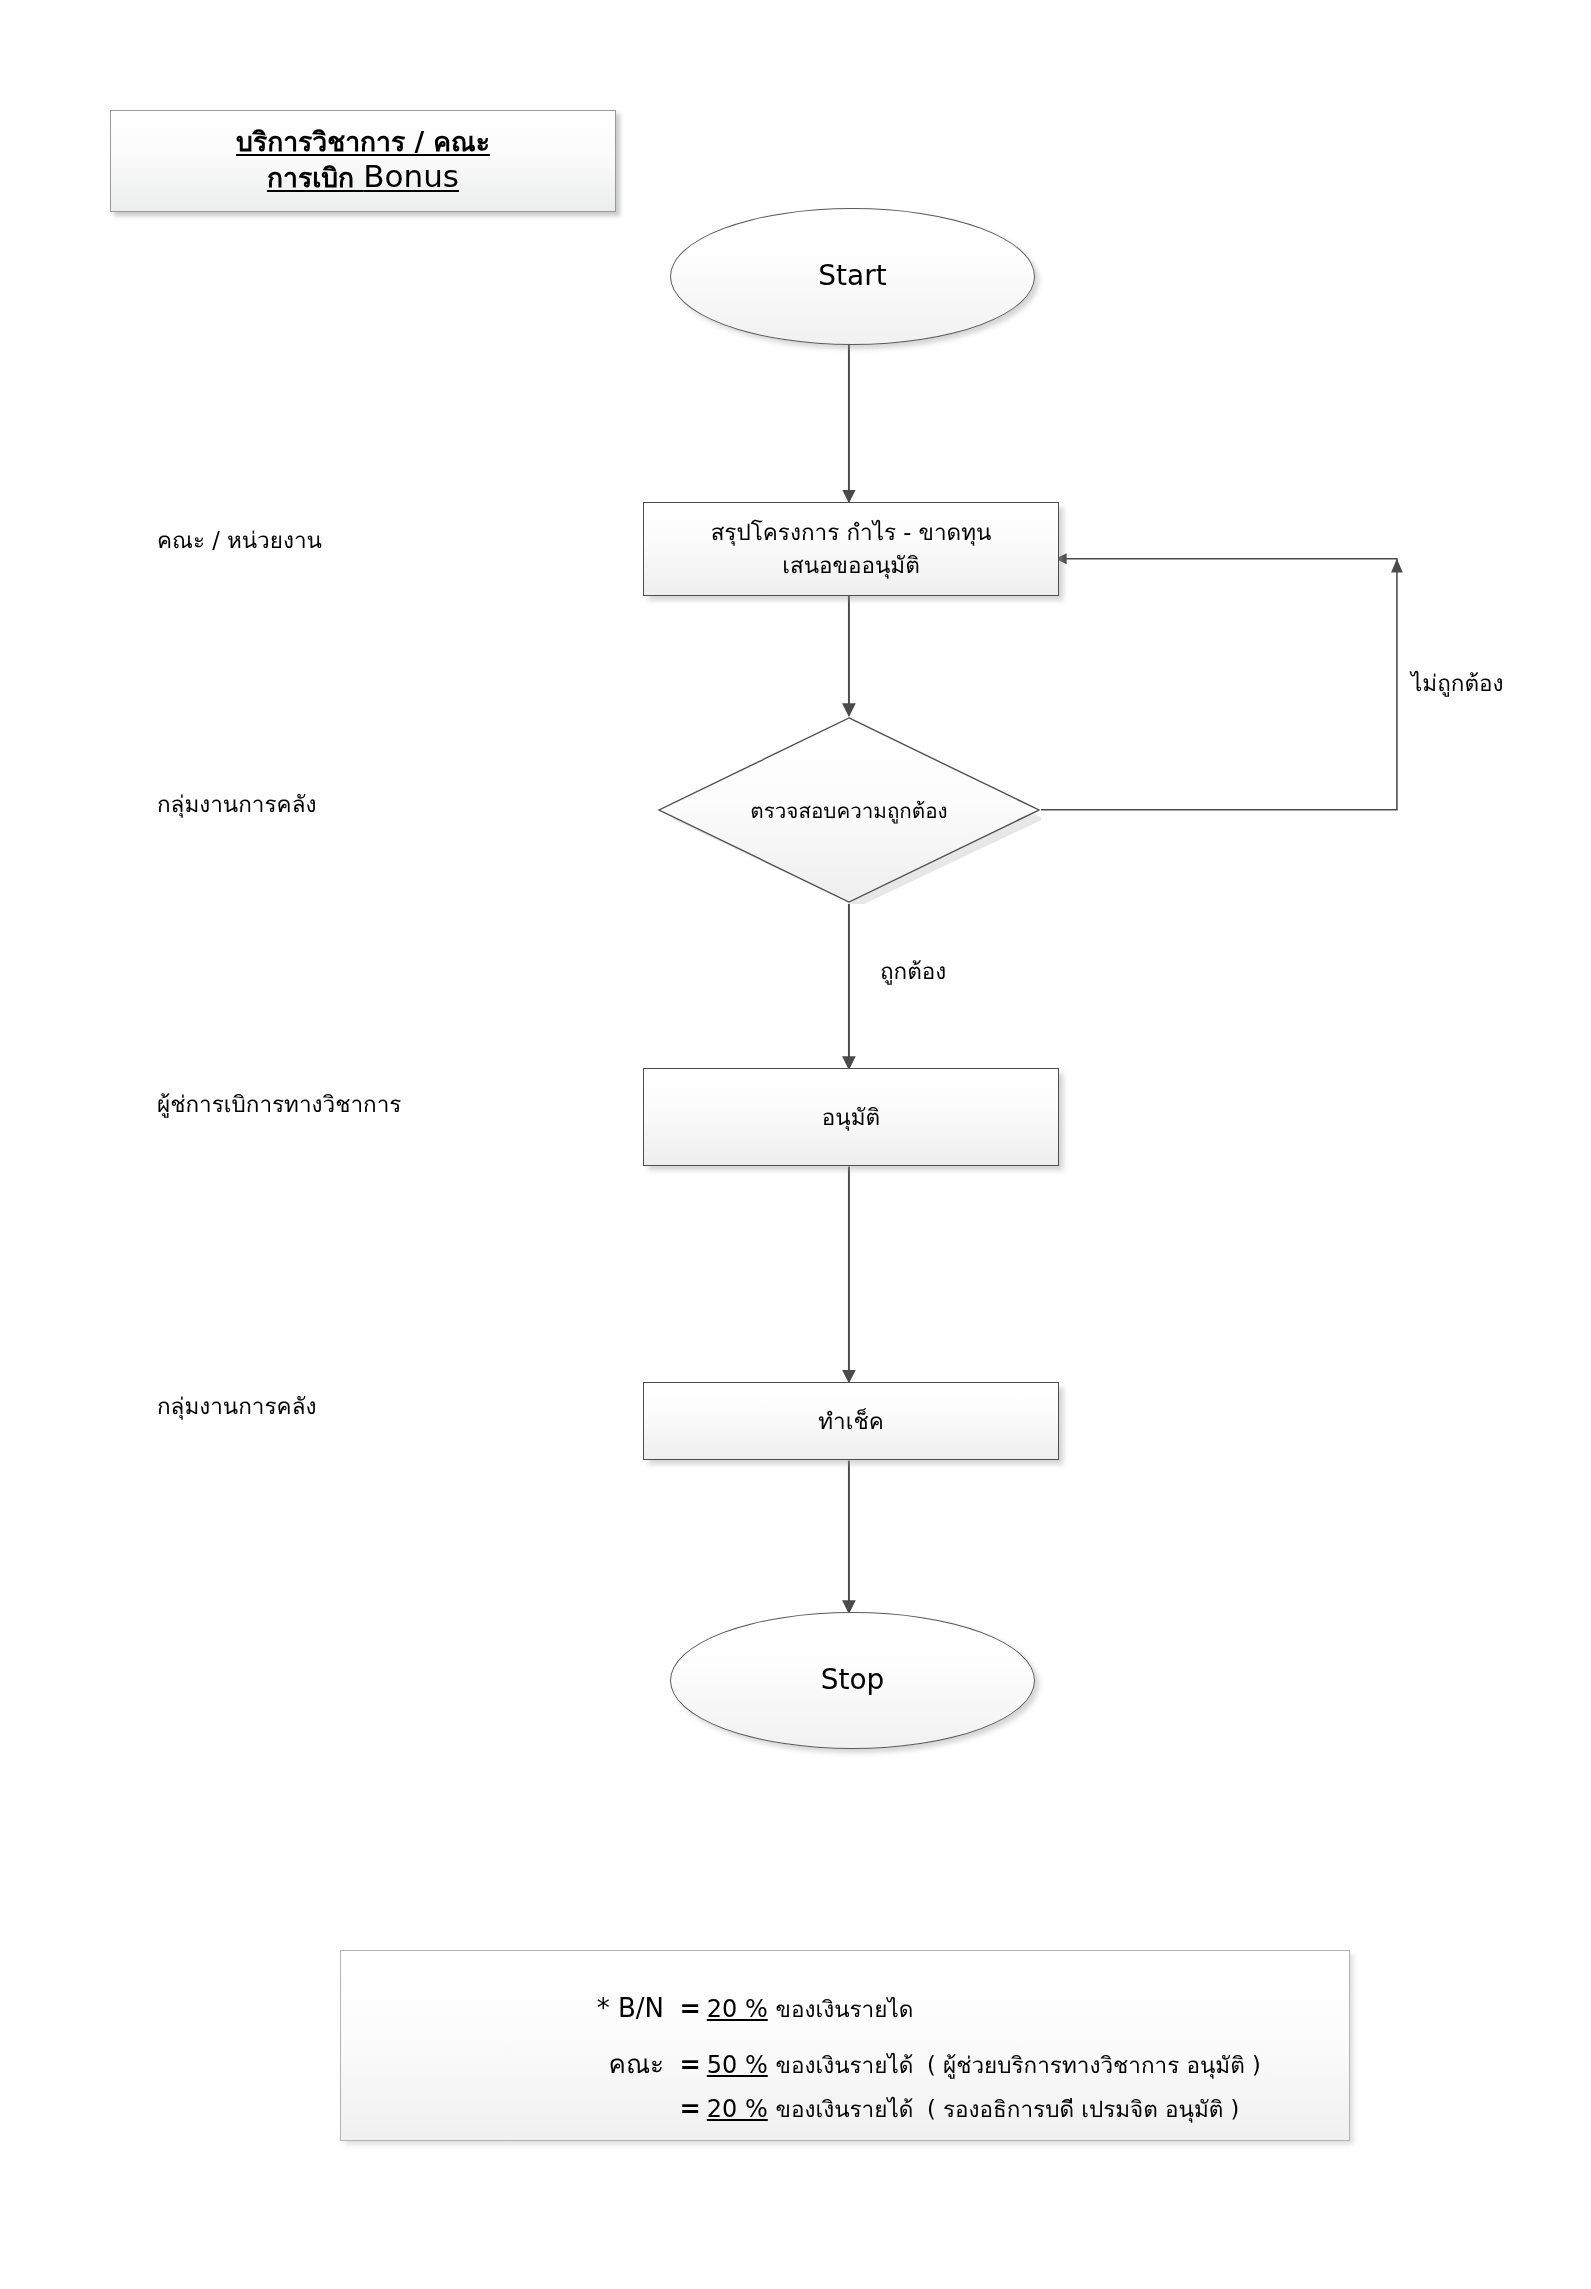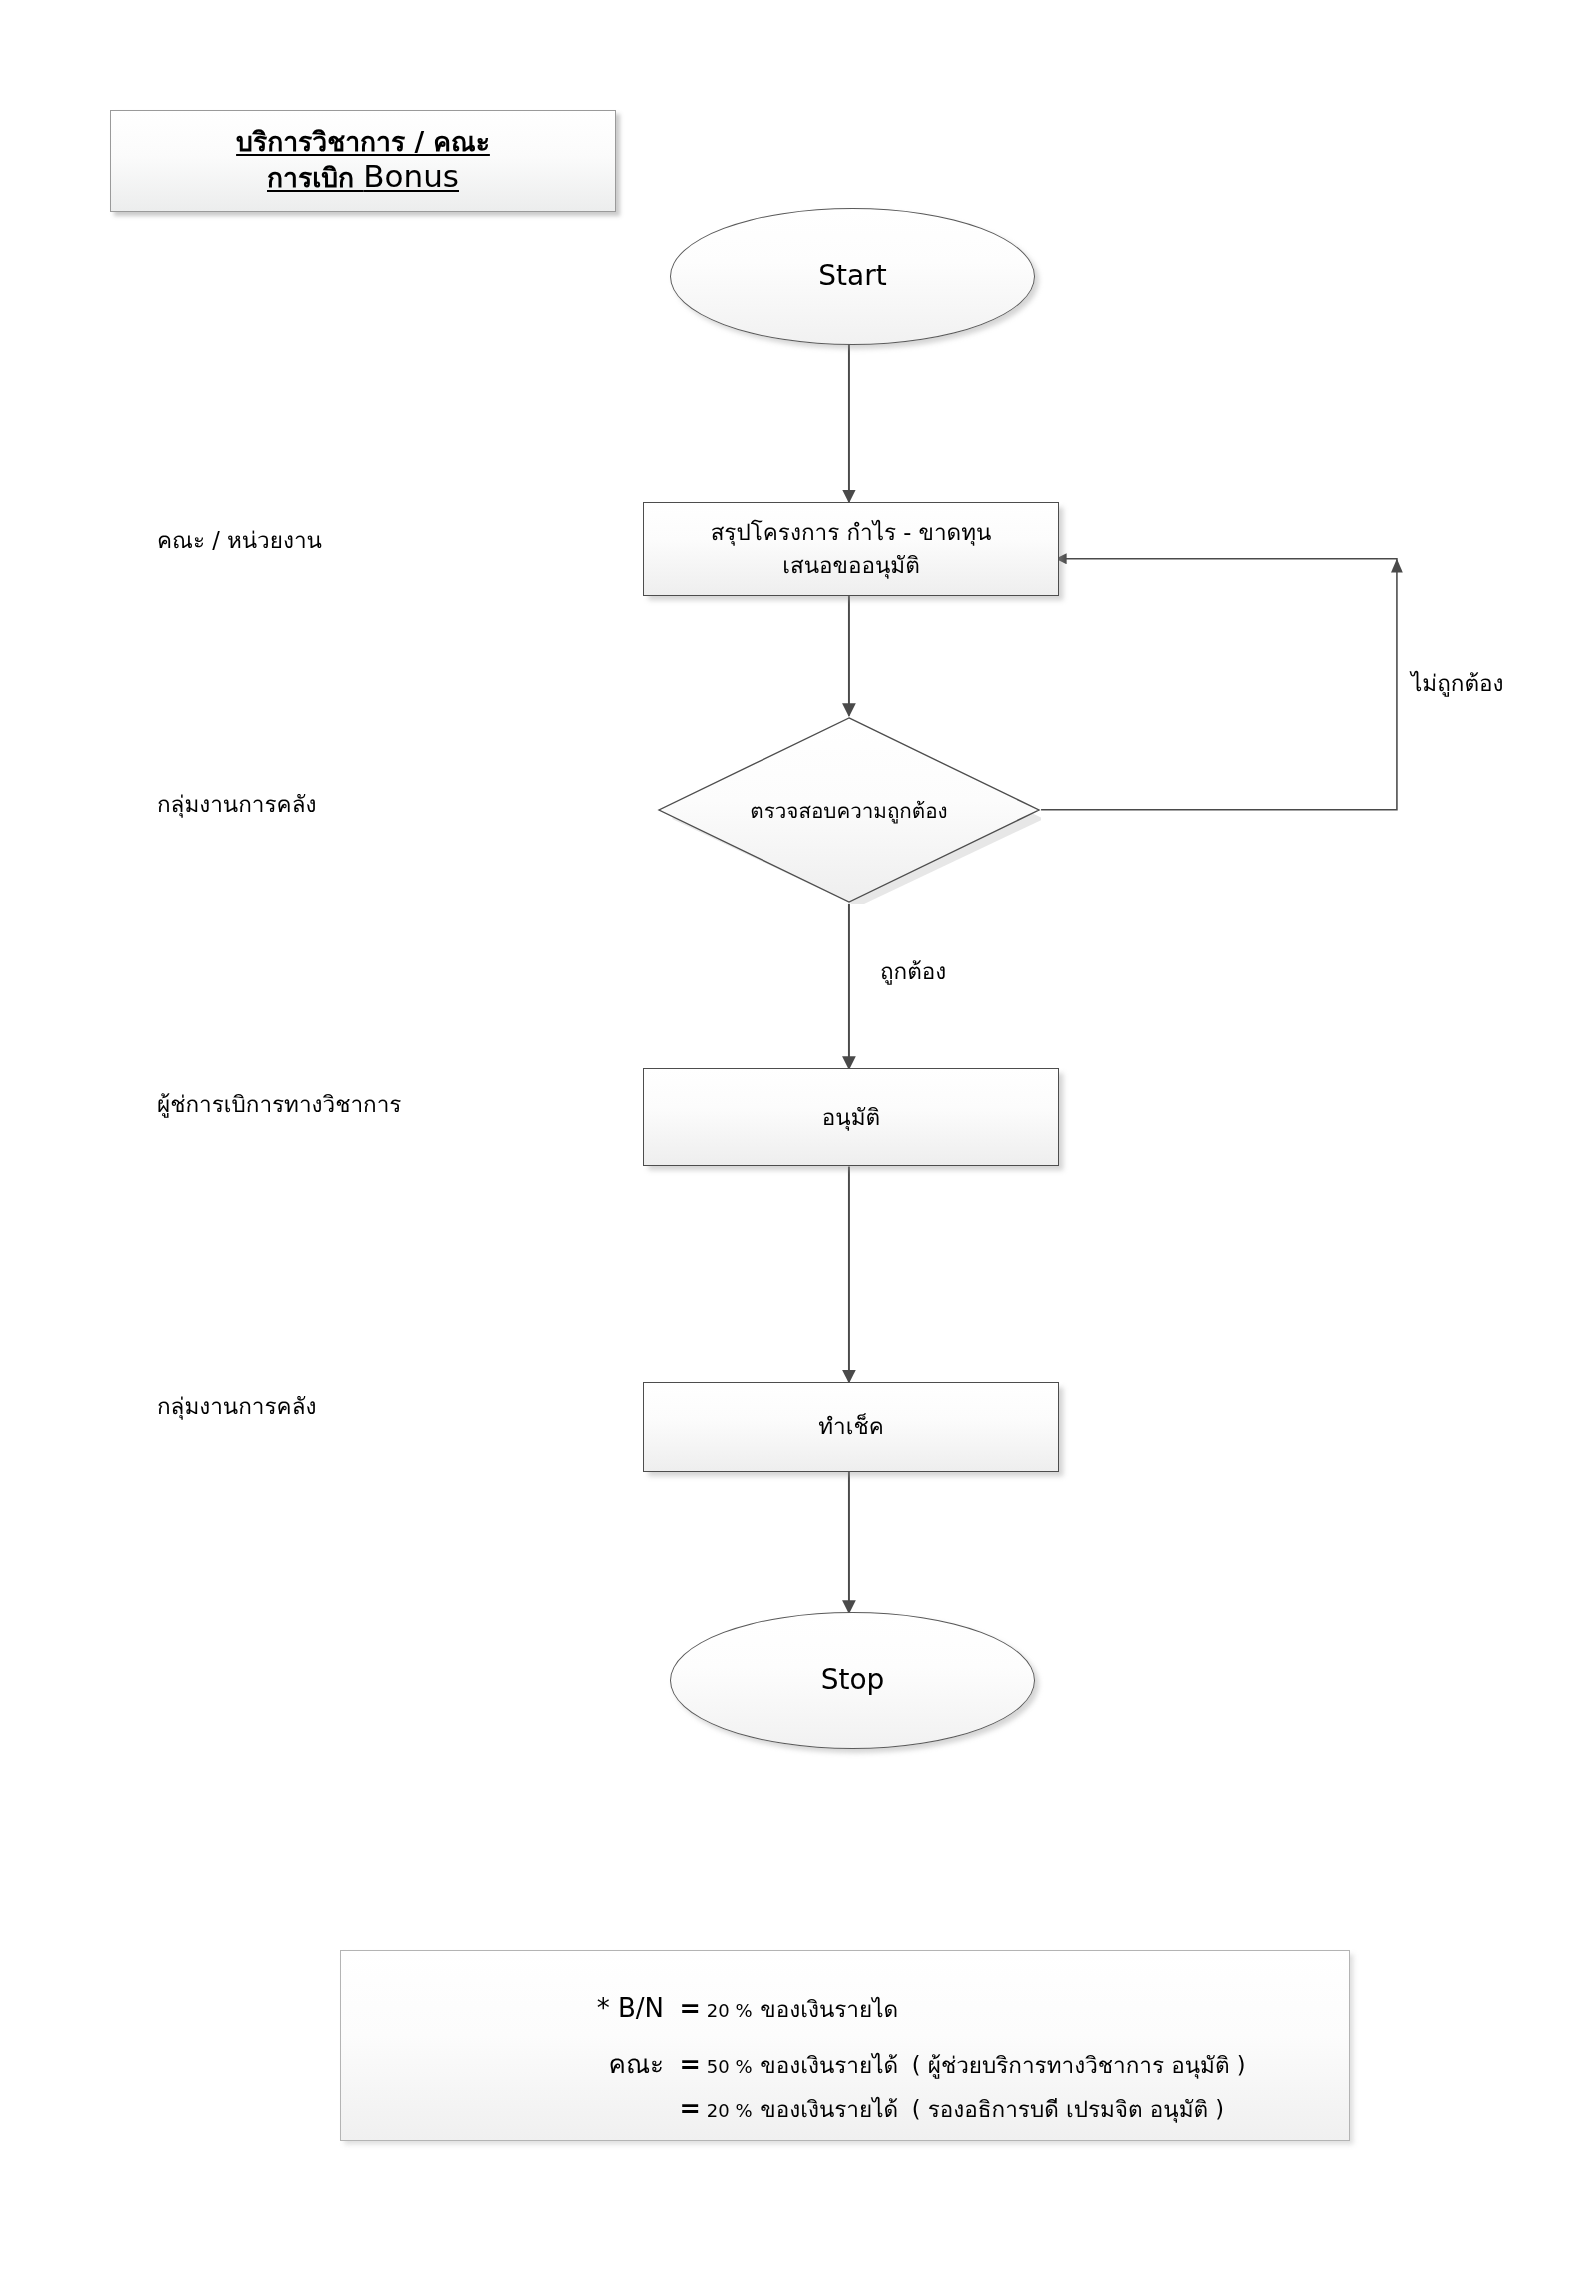--- a/index.html
+++ b/index.html
@@ -160,22 +160,23 @@
     font-size: 26px;
     margin-top: 11px;
   }
   .nr-eq {
     width: 33px;
     text-align: center;
     font-size: 25.5px;
     font-weight: 600;
   }
   .nr-pct {
-    font-size: 18px;
+    font-size: 24px;
     padding-right: 7.8px;
+    text-decoration: underline;
   }
   .nr-text {
     font-size: 22.5px;
   }
   .nr-paren {
     font-size: 22.5px;
     padding-left: 13.7px;
   }
 </style>
 </head>
@@ -233,21 +234,21 @@
     </svg>
     <div class="decision-label">
       <span>ตรวจสอบความถูกต้อง</span>
     </div>
   </div>
 
   <div class="node process" style="left:643px; top:1068px; width:416px; height:98px;">
     <span>อนุมัติ</span>
   </div>
 
-  <div class="node process" style="left:643px; top:1382px; width:416px; height:90px;font-family:Liberation Serif, serif;">
+  <div class="node process" style="left:643px; top:1382px; width:416px; height:78px;">
     <span>ทำเช็ค</span>
   </div>
 
   <div class="node terminator" style="left:670px; top:1612px; width:365px; height:137px;">
     <span>Stop</span>
   </div>
 
   <div class="role-label" style="left:157px; top:522px;">
     <span>คณะ / หน่วยงาน</span>
   </div>

